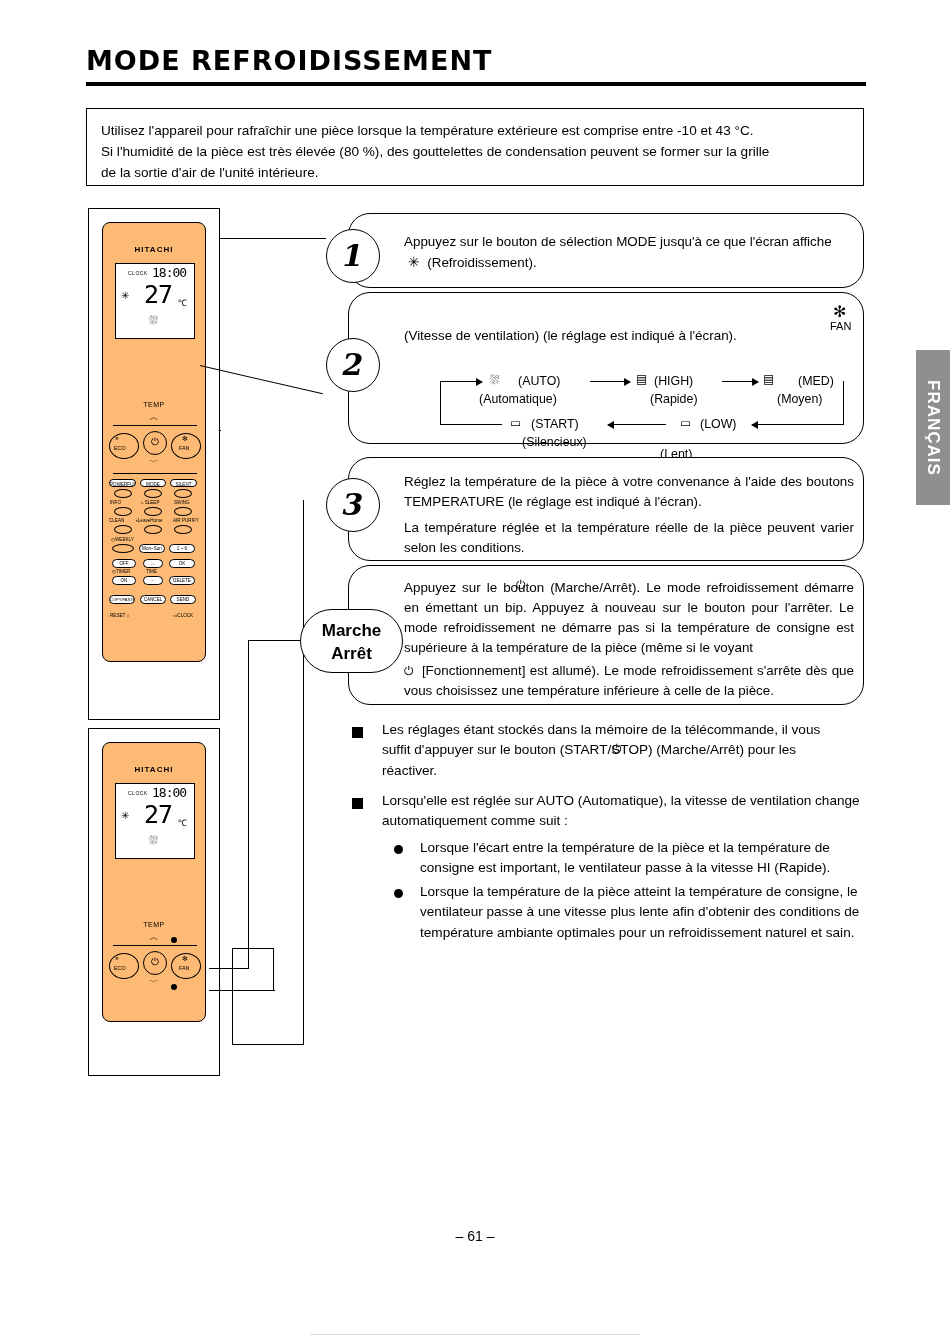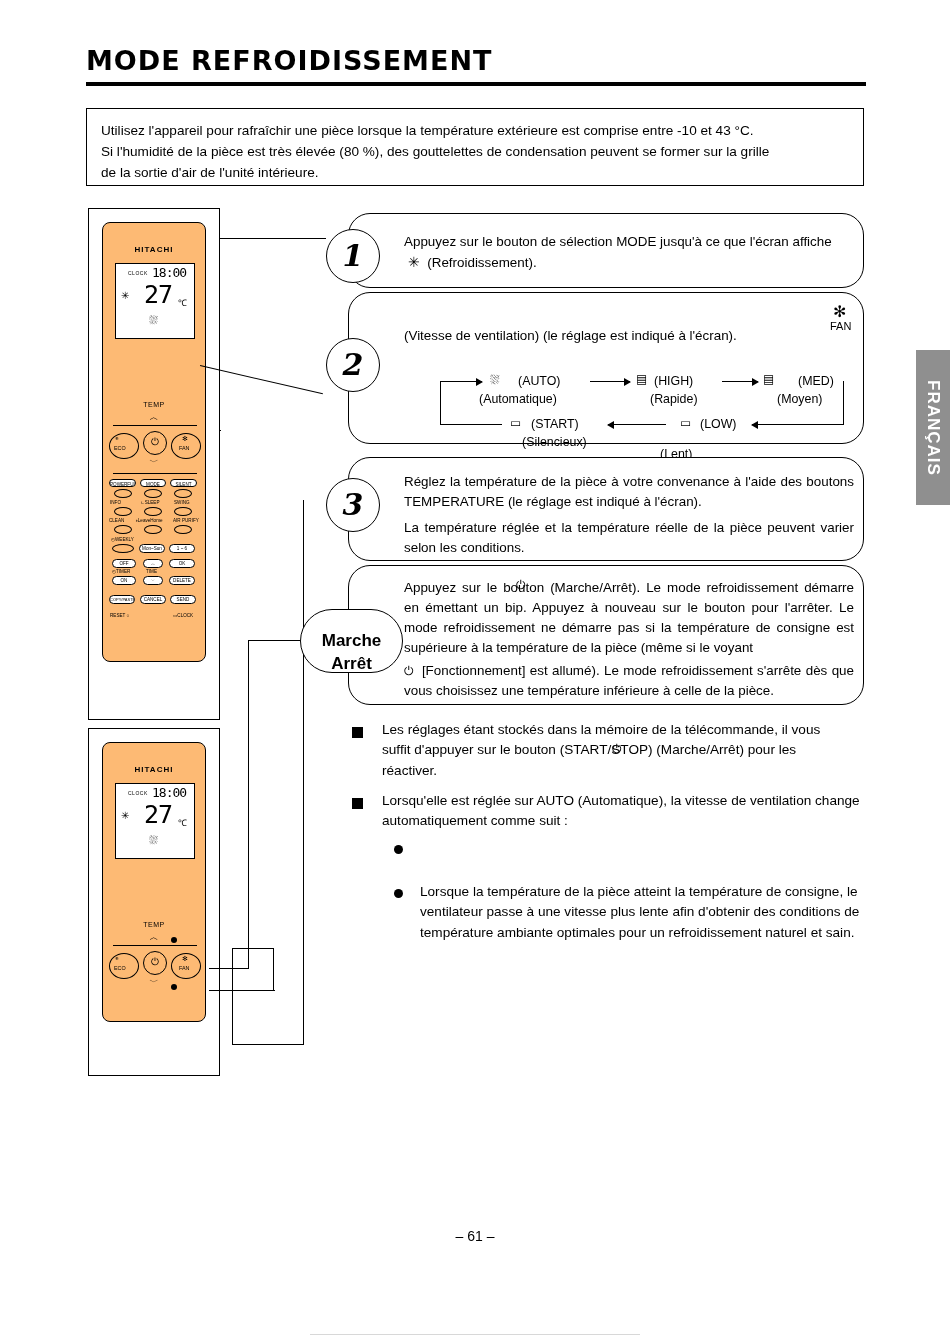--- a/index.html
+++ b/index.html
@@ -197,21 +197,21 @@
     position: absolute;
     left: 300px; top: 609px;
     width: 103px; height: 64px;
     border: 1.4px solid #000;
     border-radius: 32px;
     background: #fff;
     box-sizing: border-box;
     text-align: center;
     font-weight: bold;
     font-size: 17px;
-    padding-top: 19px;
+    padding-top: 9px;
   }
   .marche-oval div { line-height: 23px; }
 
   .btext {
     position: absolute;
     font-size: 13.4px;
     line-height: 1.5;
   }
   .btext.just { text-align: justify; }
 
@@ -489,19 +489,20 @@
   <div class="sq-bullet" style="left:352px; top:727px;"></div>
   <div class="note" style="left:382px; top:720px; width:470px;">
     <span>Les réglages étant stockés dans la mémoire de la télécommande, il vous suffit d'appuyer sur le bouton      (START/STOP) (Marche/Arrêt) pour les réactiver.</span>
   </div>
   <div style="position:absolute; left:612px; top:742px; font-size:12px;">⏻</div>
 
   <div class="sq-bullet" style="left:352px; top:798px;"></div>
   <div class="note" style="left:382px; top:791px; width:480px;">Lorsqu'elle est réglée sur AUTO (Automatique), la vitesse de ventilation change automatiquement comme suit :</div>
 
   <div class="dot-bullet" style="left:394px; top:845px;"></div>
+  <div class="note" style="left:420px; top:838px; width:440px;">Lorsque l'écart entre la température de la pièce et la température de consigne est important, le ventilateur passe à la vitesse HI (Rapide).</div>
 
   <div class="dot-bullet" style="left:394px; top:889px;"></div>
   <div class="note" style="left:420px; top:882px; width:440px;">Lorsque la température de la pièce atteint la température de consigne, le ventilateur passe à une vitesse plus lente afin d'obtenir des conditions de température ambiante optimales pour un refroidissement naturel et sain.</div>
 
   <div class="footer">– 61 –</div>
   <div class="bottom-rule"></div>
 </div>
 
 </body></html>

